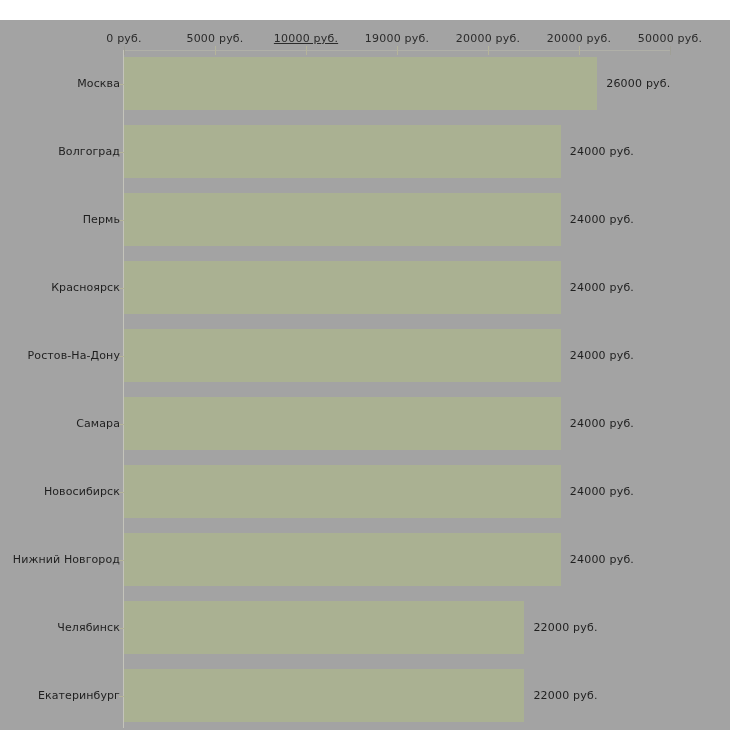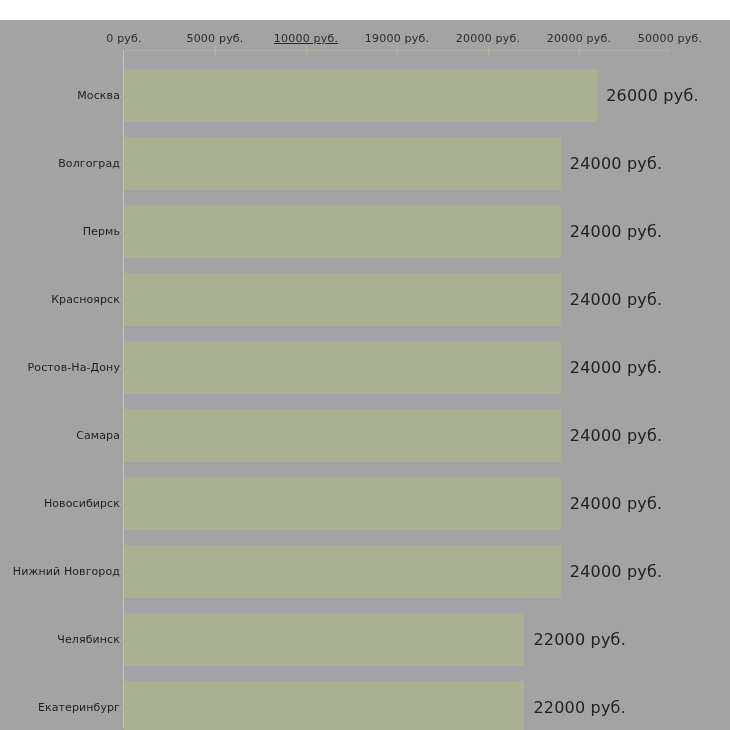--- a/index.html
+++ b/index.html
@@ -58,21 +58,21 @@
     color: #2b2b2b;
     white-space: nowrap;
     transform: translateX(-50%);
     letter-spacing: 0.2px;
   }
 
   
   .plot {
     position: absolute;
     left: 0;
-    top: 12px;
+    top: 0;
     width: 730px;
     height: 670px;
   }
   .row {
     position: absolute;
     left: 0;
     width: 730px;
   }
   .cat-label {
     position: absolute;
@@ -91,21 +91,21 @@
     height: 1px;
     background: #b5b49a;
   }
   .bar {
     position: absolute;
     left: 124px;
     background: #aab192;
   }
   .bar-value {
     position: absolute;
-    font-size: 16px;
+    font-size: 11px;
     line-height: 13px;
     color: #1f1f1f;
     white-space: nowrap;
     letter-spacing: 0.2px;
   }
 
   
   .y-spine {
     position: absolute;
     left: 123px;

